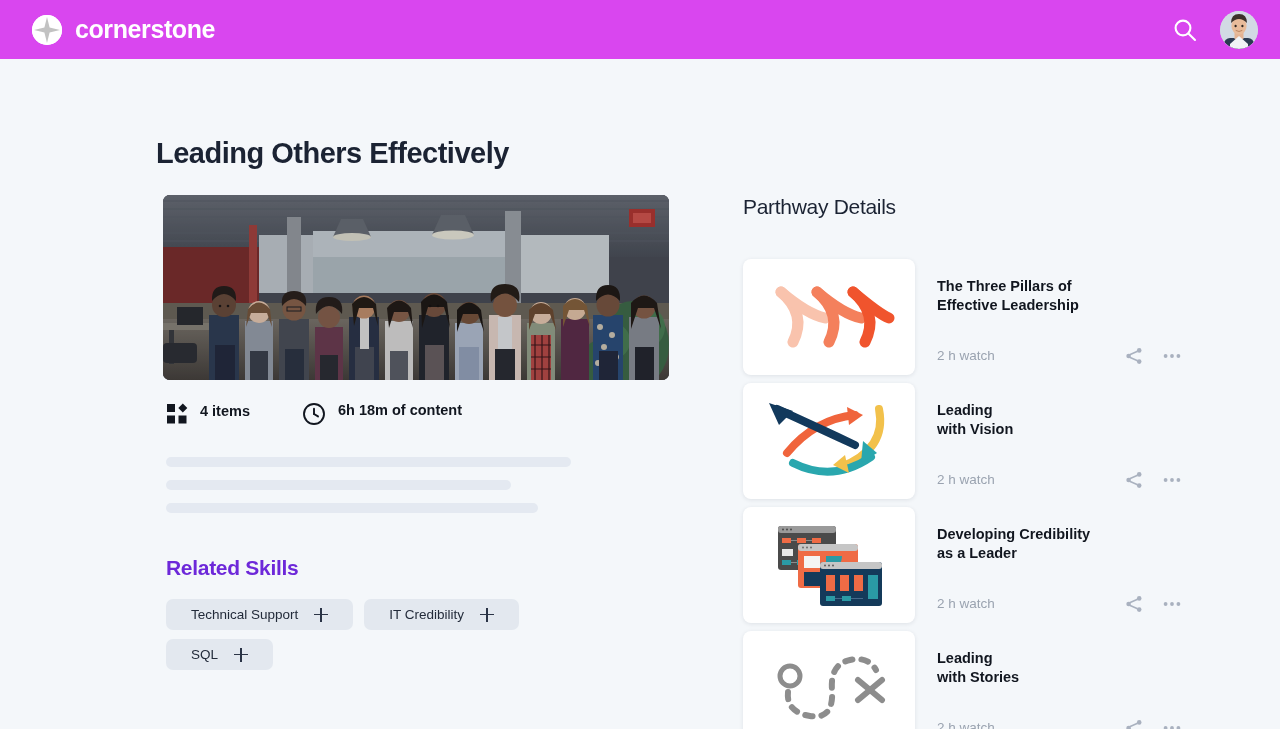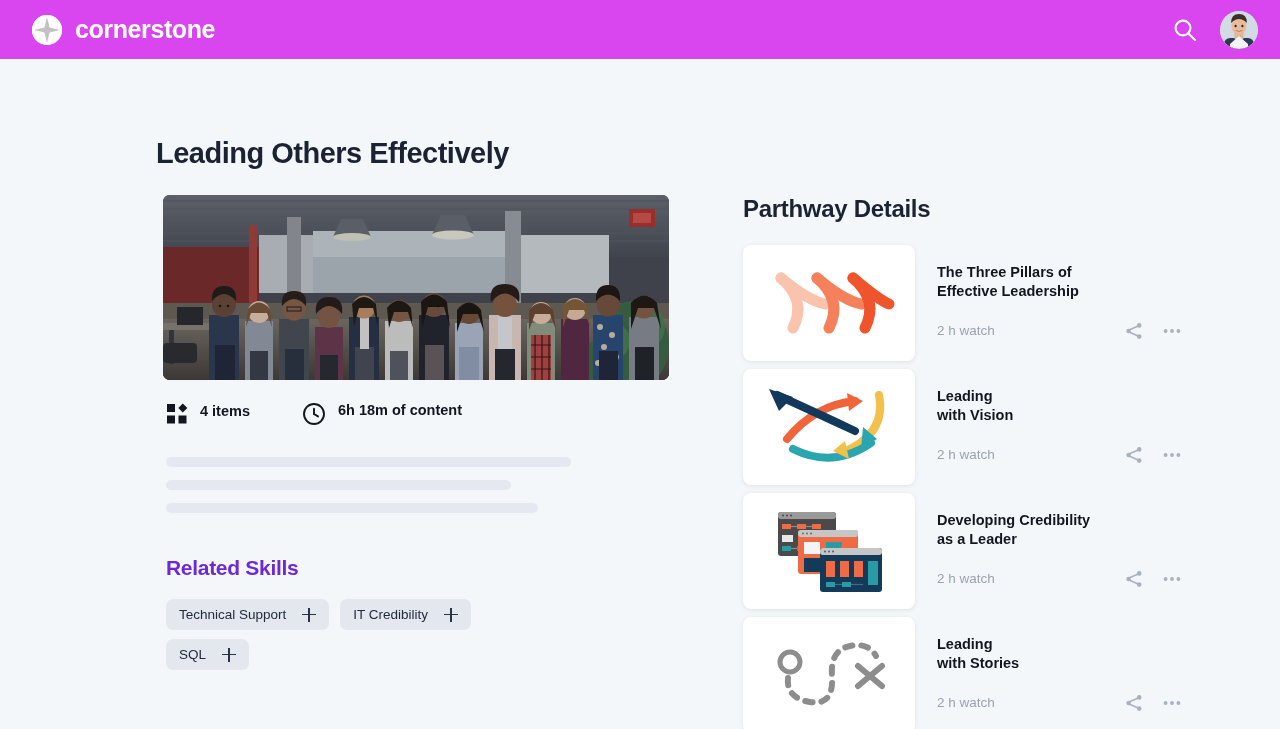--- a/index.html
+++ b/index.html
@@ -70,50 +70,50 @@
   .sk-bar { height: 10px; border-radius: 5px; background: #e4e9f1; margin-bottom: 13px; }
 
   
   .skills { margin-top: 43px; padding-left: 3px; }
   .skills-title { font-size: 21px; font-weight: bold; letter-spacing: -0.3px; color: #6d28d9; }
   .chip-rows { margin-top: 19px; }
   .chip-row { display: flex; gap: 11px; margin-bottom: 9px; }
   .chip {
     background: #e3e8ef; border-radius: 7px;
     height: 31px; display: inline-flex; align-items: center;
-    padding: 0 13px; gap: 16px; cursor: pointer;
+    padding: 0 25px; gap: 16px; cursor: pointer;
   }
   .chip-label { font-size: 13.5px; color: #232b3a; font-weight: normal; }
   .chip-plus { width: 14px; height: 14px; position: relative; }
   .chip-plus::before, .chip-plus::after {
     content: ""; position: absolute; background: #2b3446;
   }
   .chip-plus::before { left: 0; top: 6px; width: 14px; height: 1.8px; }
   .chip-plus::after  { top: 0; left: 6px; height: 14px; width: 1.8px; }
 
   
   .details-title {
-    font-size: 24px; font-weight: bold; letter-spacing: -0.3px;
-    color: #1b2333; margin-bottom: 22px;
+    font-size: 21px; font-weight: normal; letter-spacing: -0.3px;
+    color: #1b2333; margin-bottom: 40px;
   }
   .course-list { display: flex; flex-direction: column; gap: 8px; justify-content: center; }
   .course-row { display: flex; gap: 22px; }
   .thumb {
     width: 172px; height: 116px; flex: 0 0 172px;
     background: #ffffff; border-radius: 8px;
     box-shadow: 0 1px 4px rgba(30,40,60,0.10);
     display: flex; align-items: center; justify-content: center;
     overflow: hidden; cursor: pointer;
   }
   .course-body { flex: 1; padding-top: 18px; display: flex; flex-direction: column; }
   .course-title {
     font-size: 14.5px; font-weight: bold; color: #11161f;
     line-height: 1.3; white-space: pre-line; cursor: pointer;
   }
-  .course-footer { display: flex; align-items: center; margin-top: 19px; }
+  .course-footer { display: flex; align-items: center; margin-top: 30px; }
   .course-duration { font-size: 13.5px; color: #9aa3b0; }
   .footer-spacer { flex: 1; }
   .icon-btn { cursor: pointer; display: flex; align-items: center; justify-content: center; }
   .share-btn { width: 22px; height: 22px; margin-right: 16px; }
   .more-btn { width: 22px; height: 22px; }
 </style>
 </head>
 <body>
 
 <div class="topbar">

